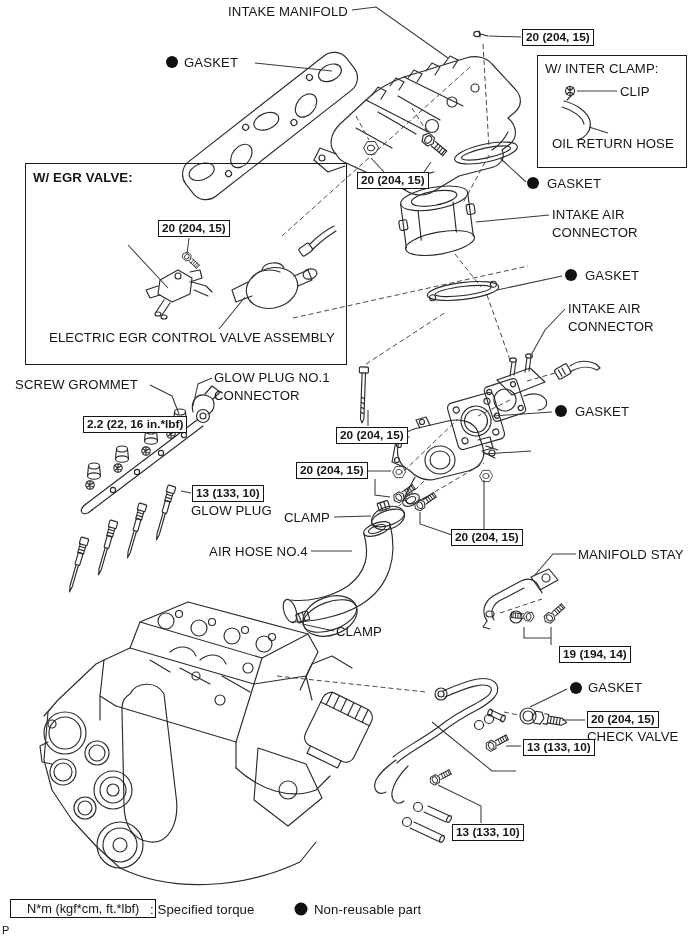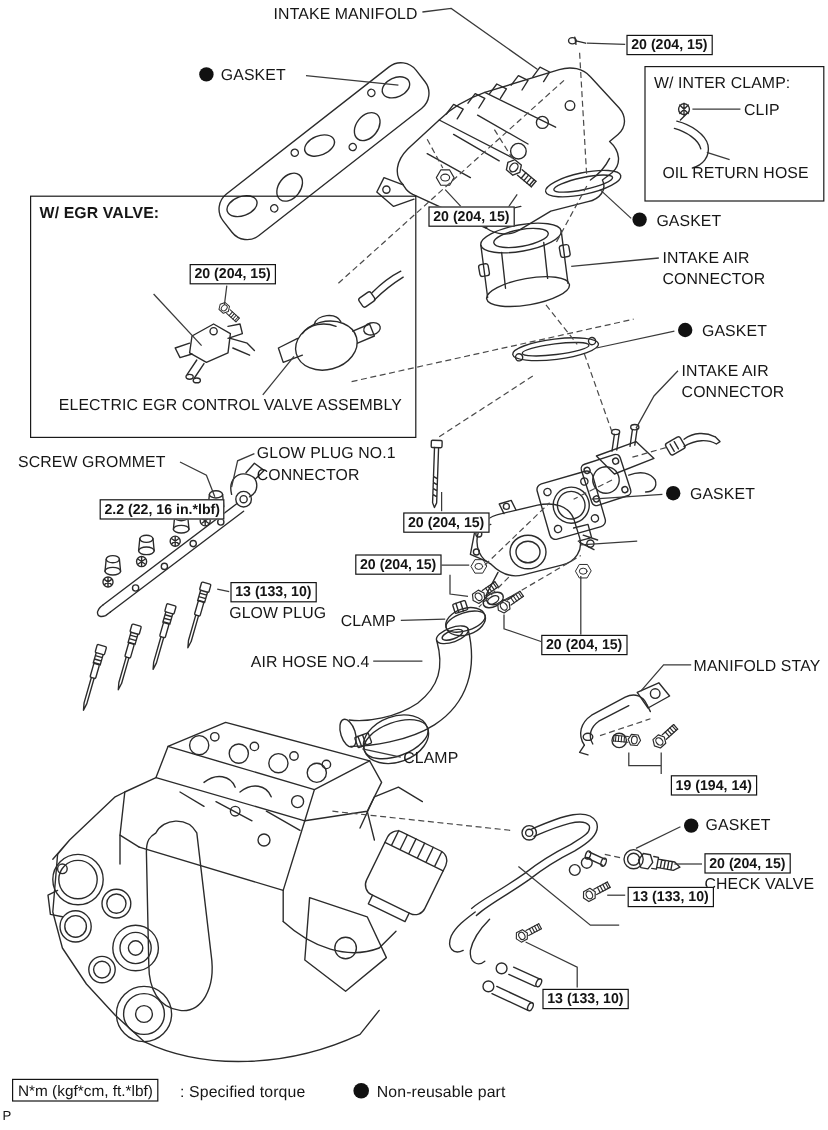--- a/index.html
+++ b/index.html
@@ -6,21 +6,21 @@
   #page{position:relative;width:690px;height:942px;background:#ffffff;overflow:hidden;
         font-family:"Liberation Sans", sans-serif;color:#141414;}
   #art{position:absolute;left:0;top:0;z-index:0;}
   .lbl{position:absolute;z-index:2;font-size:13.2px;line-height:18px;white-space:pre-line;
        letter-spacing:.1px;color:#161616;}
   .tq{position:absolute;z-index:2;border:1.6px solid #141414;background:#fff;
       font-size:11.8px;line-height:15px;font-weight:bold;padding:0 3px;white-space:nowrap;}
   .bigbox{position:absolute;z-index:1;border:1.7px solid #1a1a1a;background:transparent;}
   .boxtitle-bold{font-weight:bold;}
   .legendbox{position:absolute;z-index:2;border:1.4px solid #141414;background:#fff;
-      font-size:12.8px;line-height:17px;padding:0 4px;white-space:nowrap;}
+      font-size:12.8px;line-height:17px;padding:0 16px;white-space:nowrap;}
   .pmark{position:absolute;z-index:2;font-size:11px;line-height:12px;}
   svg .ln{fill:none;stroke:#2b2b2b;stroke-width:1.15;stroke-linecap:round;stroke-linejoin:round;}
   svg .thin{fill:none;stroke:#3a3a3a;stroke-width:1.05;}
   svg .dash{fill:none;stroke:#4a4a4a;stroke-width:1;stroke-dasharray:5 3;}
   svg .dot{fill:#111;stroke:none;}
 </style>
 </head>
 <body>
 
 <div id="page">

